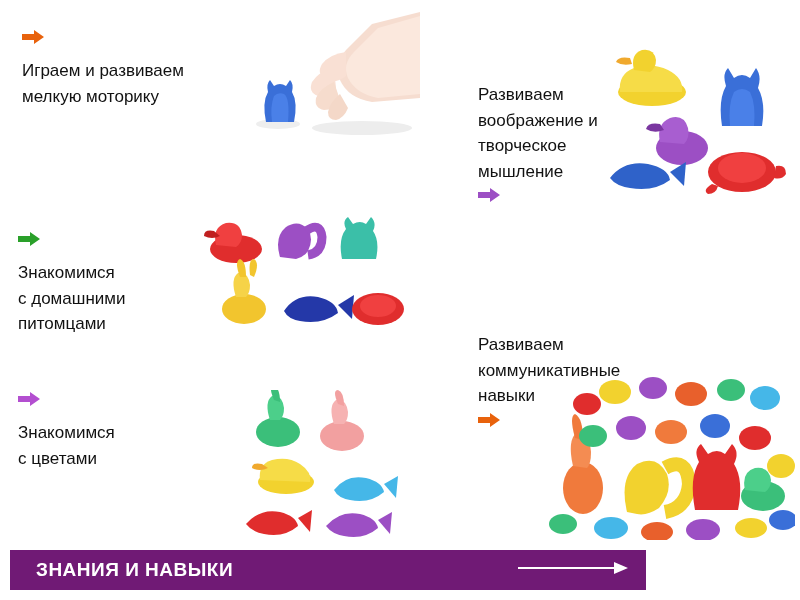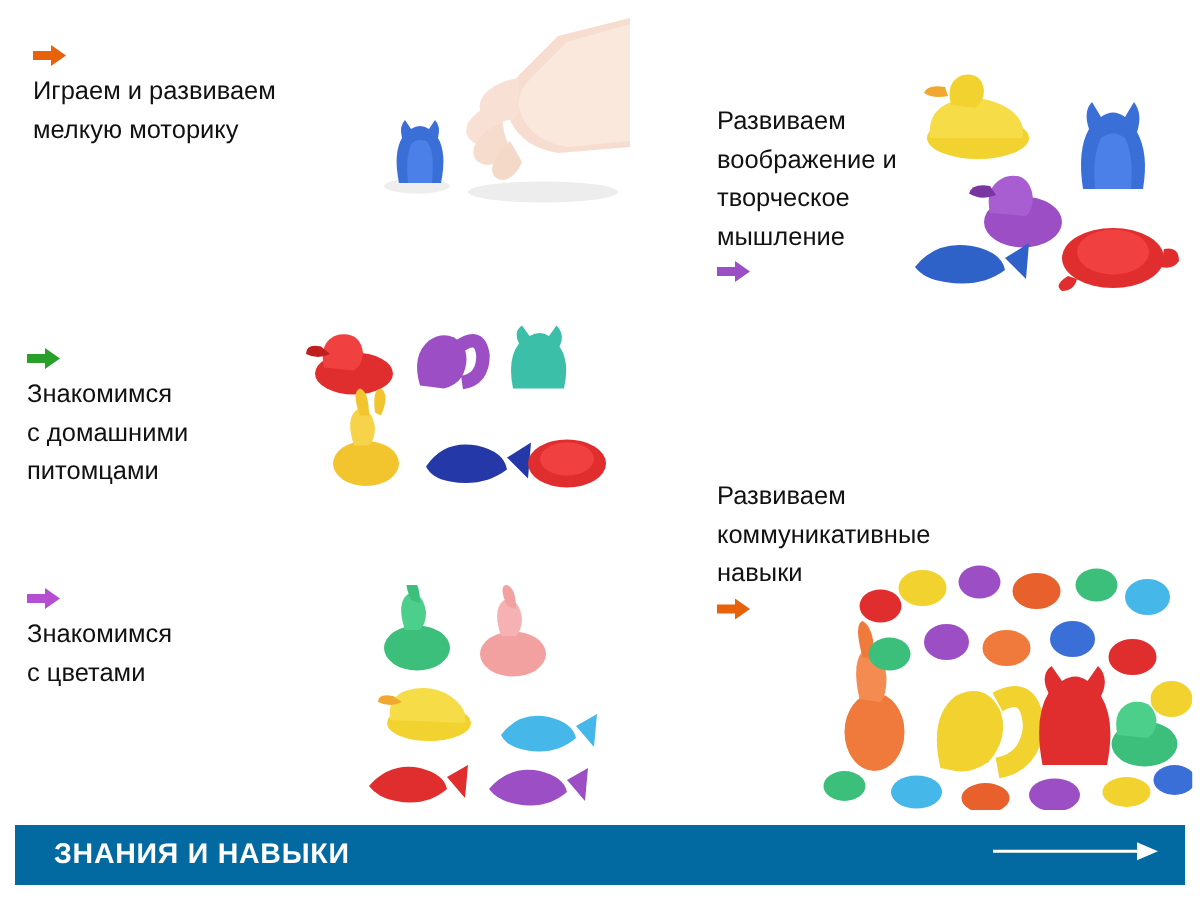--- a/index.html
+++ b/index.html
@@ -34,20 +34,21 @@
   .block .arrow.below {
     margin-top: 4px;
     margin-bottom: 0;
   }
   .block .caption {
     font-size: 17px;
     line-height: 1.5;
     color: #111111;
     font-family: "Liberation Sans", sans-serif;
     white-space: pre-line;
+    margin-top: 14px;
   }
 
   #blk-motor   { left: 22px;  top: 30px;  width: 215px; }
   #blk-imag    { left: 478px; top: 68px;  width: 200px; }
   #blk-pets    { left: 18px;  top: 232px; width: 185px; }
   #blk-comm    { left: 478px; top: 318px; width: 215px; }
   #blk-colors  { left: 18px;  top: 392px; width: 185px; }
 
   
   .photo {
@@ -59,23 +60,23 @@
   #photo-animals { left: 590px; top: 30px;  width: 205px; height: 165px; }
   #photo-pets    { left: 200px; top: 205px; width: 205px; height: 125px; }
   #photo-colors  { left: 230px; top: 390px; width: 200px; height: 150px; }
   #photo-pile    { left: 545px; top: 370px; width: 250px; height: 170px; }
 
   
   #bottom-bar {
     position: absolute;
     left: 10px;
     top: 550px;
-    width: 780px;
+    width: 636px;
     height: 40px;
-    background: #0369a1;
+    background: #701a75;
     display: flex;
     align-items: center;
   }
   #bottom-bar .bar-title {
     color: #ffffff;
     font-size: 19px;
     font-weight: bold;
     letter-spacing: 0.5px;
     margin-left: 26px;
     font-family: "Liberation Sans", sans-serif;

